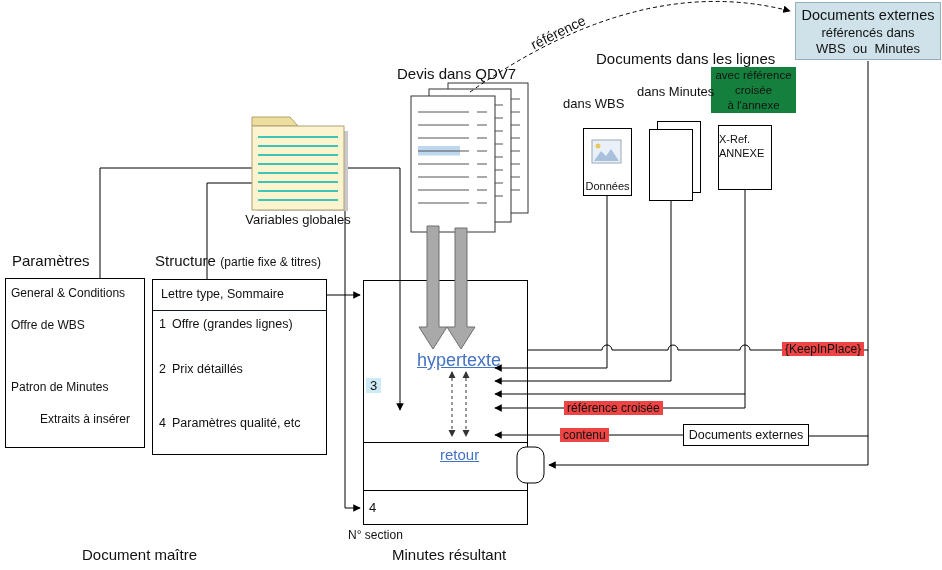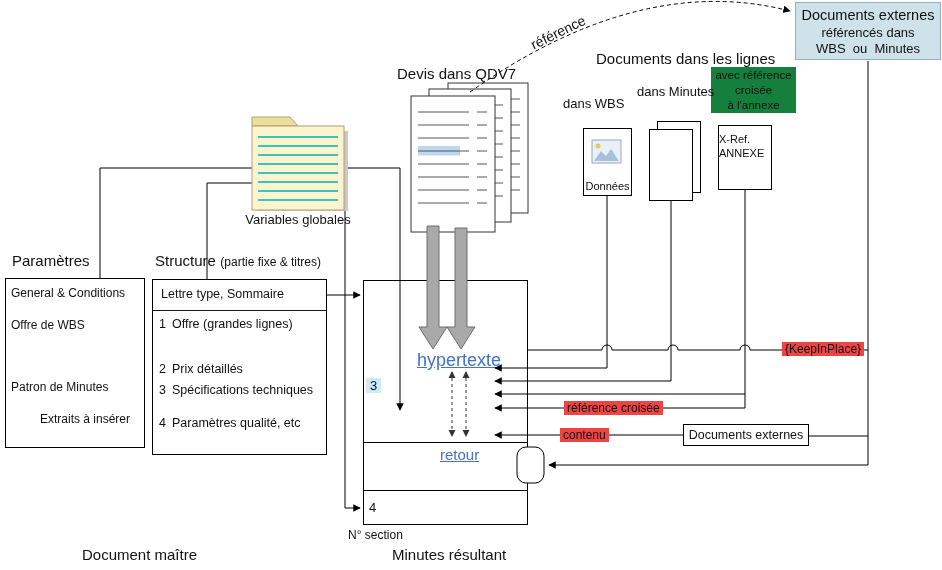--- a/index.html
+++ b/index.html
@@ -54,21 +54,20 @@
     <div class="pitem" style="top:101px;">Patron de Minutes</div>
     <div class="pitem" style="top:133px;margin-left:29px;">Extraits à insérer</div>
   </div>
 
   <div class="box" style="left:152px;top:279px;width:175px;height:176px;">
     <div style="position:absolute;top:0;left:0;right:0;height:30px;border-bottom:1px solid #0f172a;">
       <span style="position:absolute;left:8px;top:7px;font-size:12.5px;white-space:nowrap;">Lettre type, Sommaire</span>
     </div>
     <div class="srow" style="top:37px;"><span class="num">1</span><span>Offre (grandes lignes)</span></div>
     <div class="srow" style="top:70px;margin-top:12px;"><span class="num">2</span><span>Prix détaillés</span></div>
-    <div class="srow" style="top:103px;"><span class="num">3</span><span>Spécifications techniques</span></div>
     <div class="srow" style="top:136px;"><span class="num">4</span><span>Paramètres qualité, etc</span></div>
   </div>
 
   <div class="box" style="left:363px;top:280px;width:165px;height:245px;">
     <div class="divline" style="top:161px;"></div>
     <div class="divline" style="top:209px;"></div>
     <span style="position:absolute;left:2px;top:97px;background:#cdeaf7;padding:0 4px;font-size:13px;">3</span>
     <span style="position:absolute;left:5px;top:219px;font-size:13px;">4</span>
     <span class="link" style="position:absolute;left:53px;top:69px;font-size:18px;">hypertexte</span>
     <span class="link" style="position:absolute;left:76px;top:165px;font-size:15px;">retour</span>

